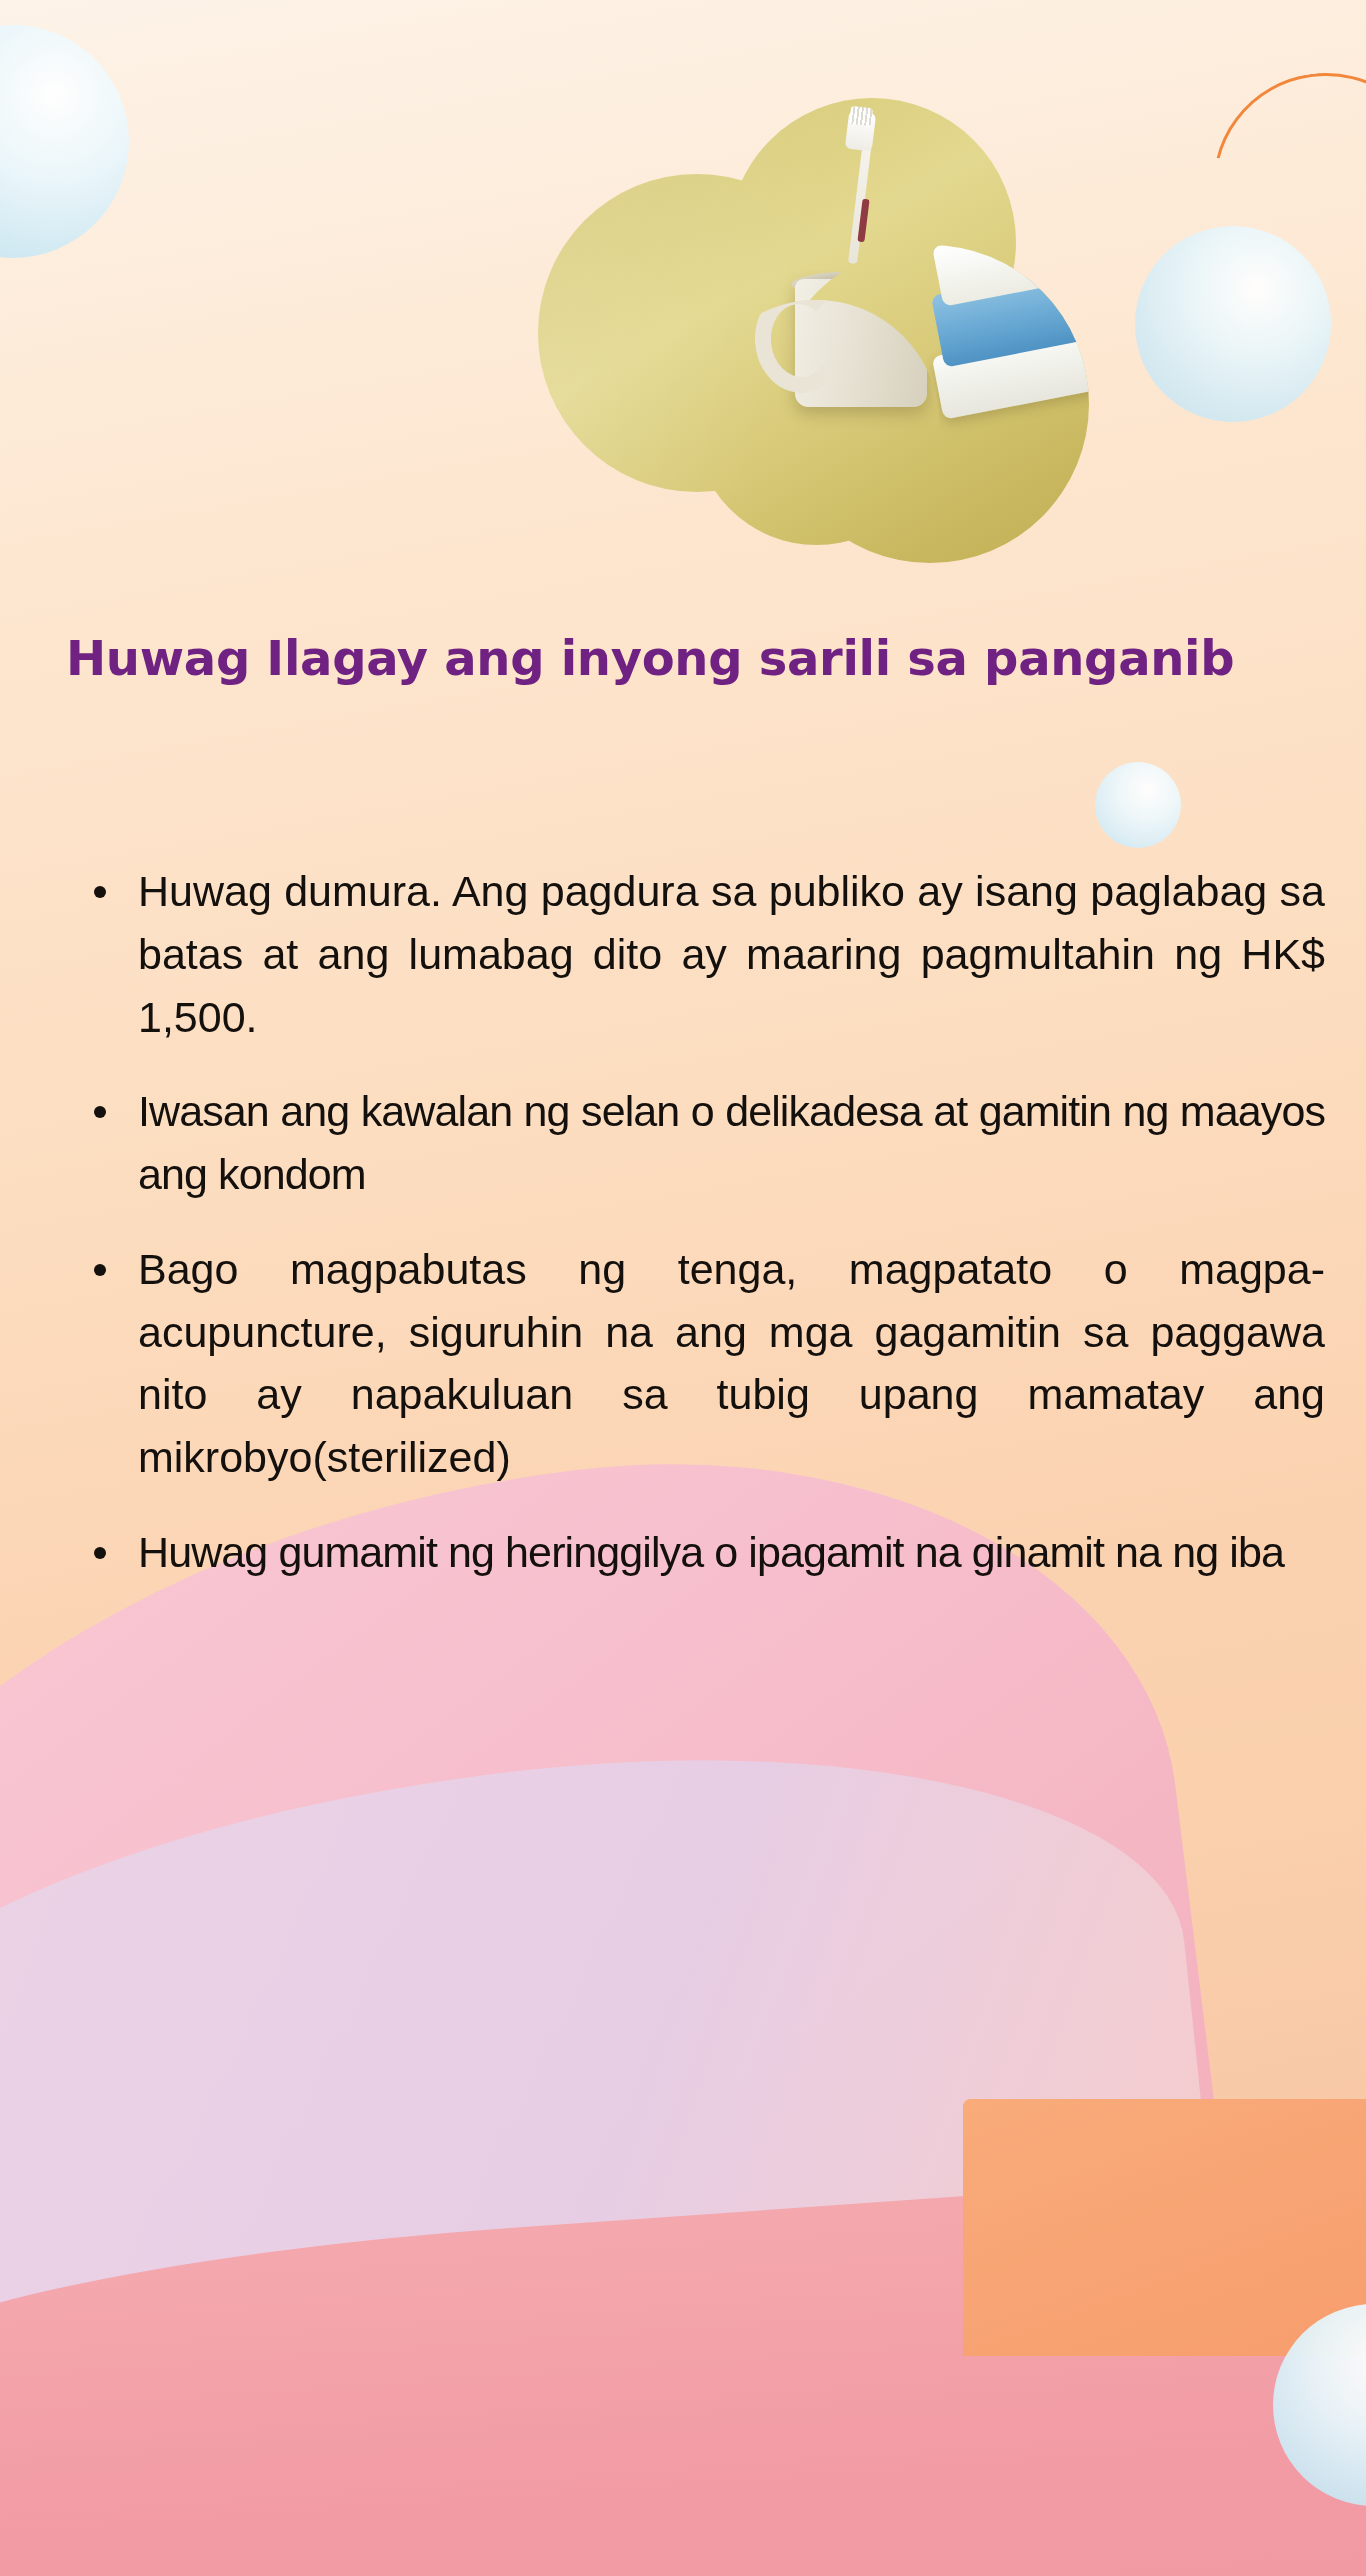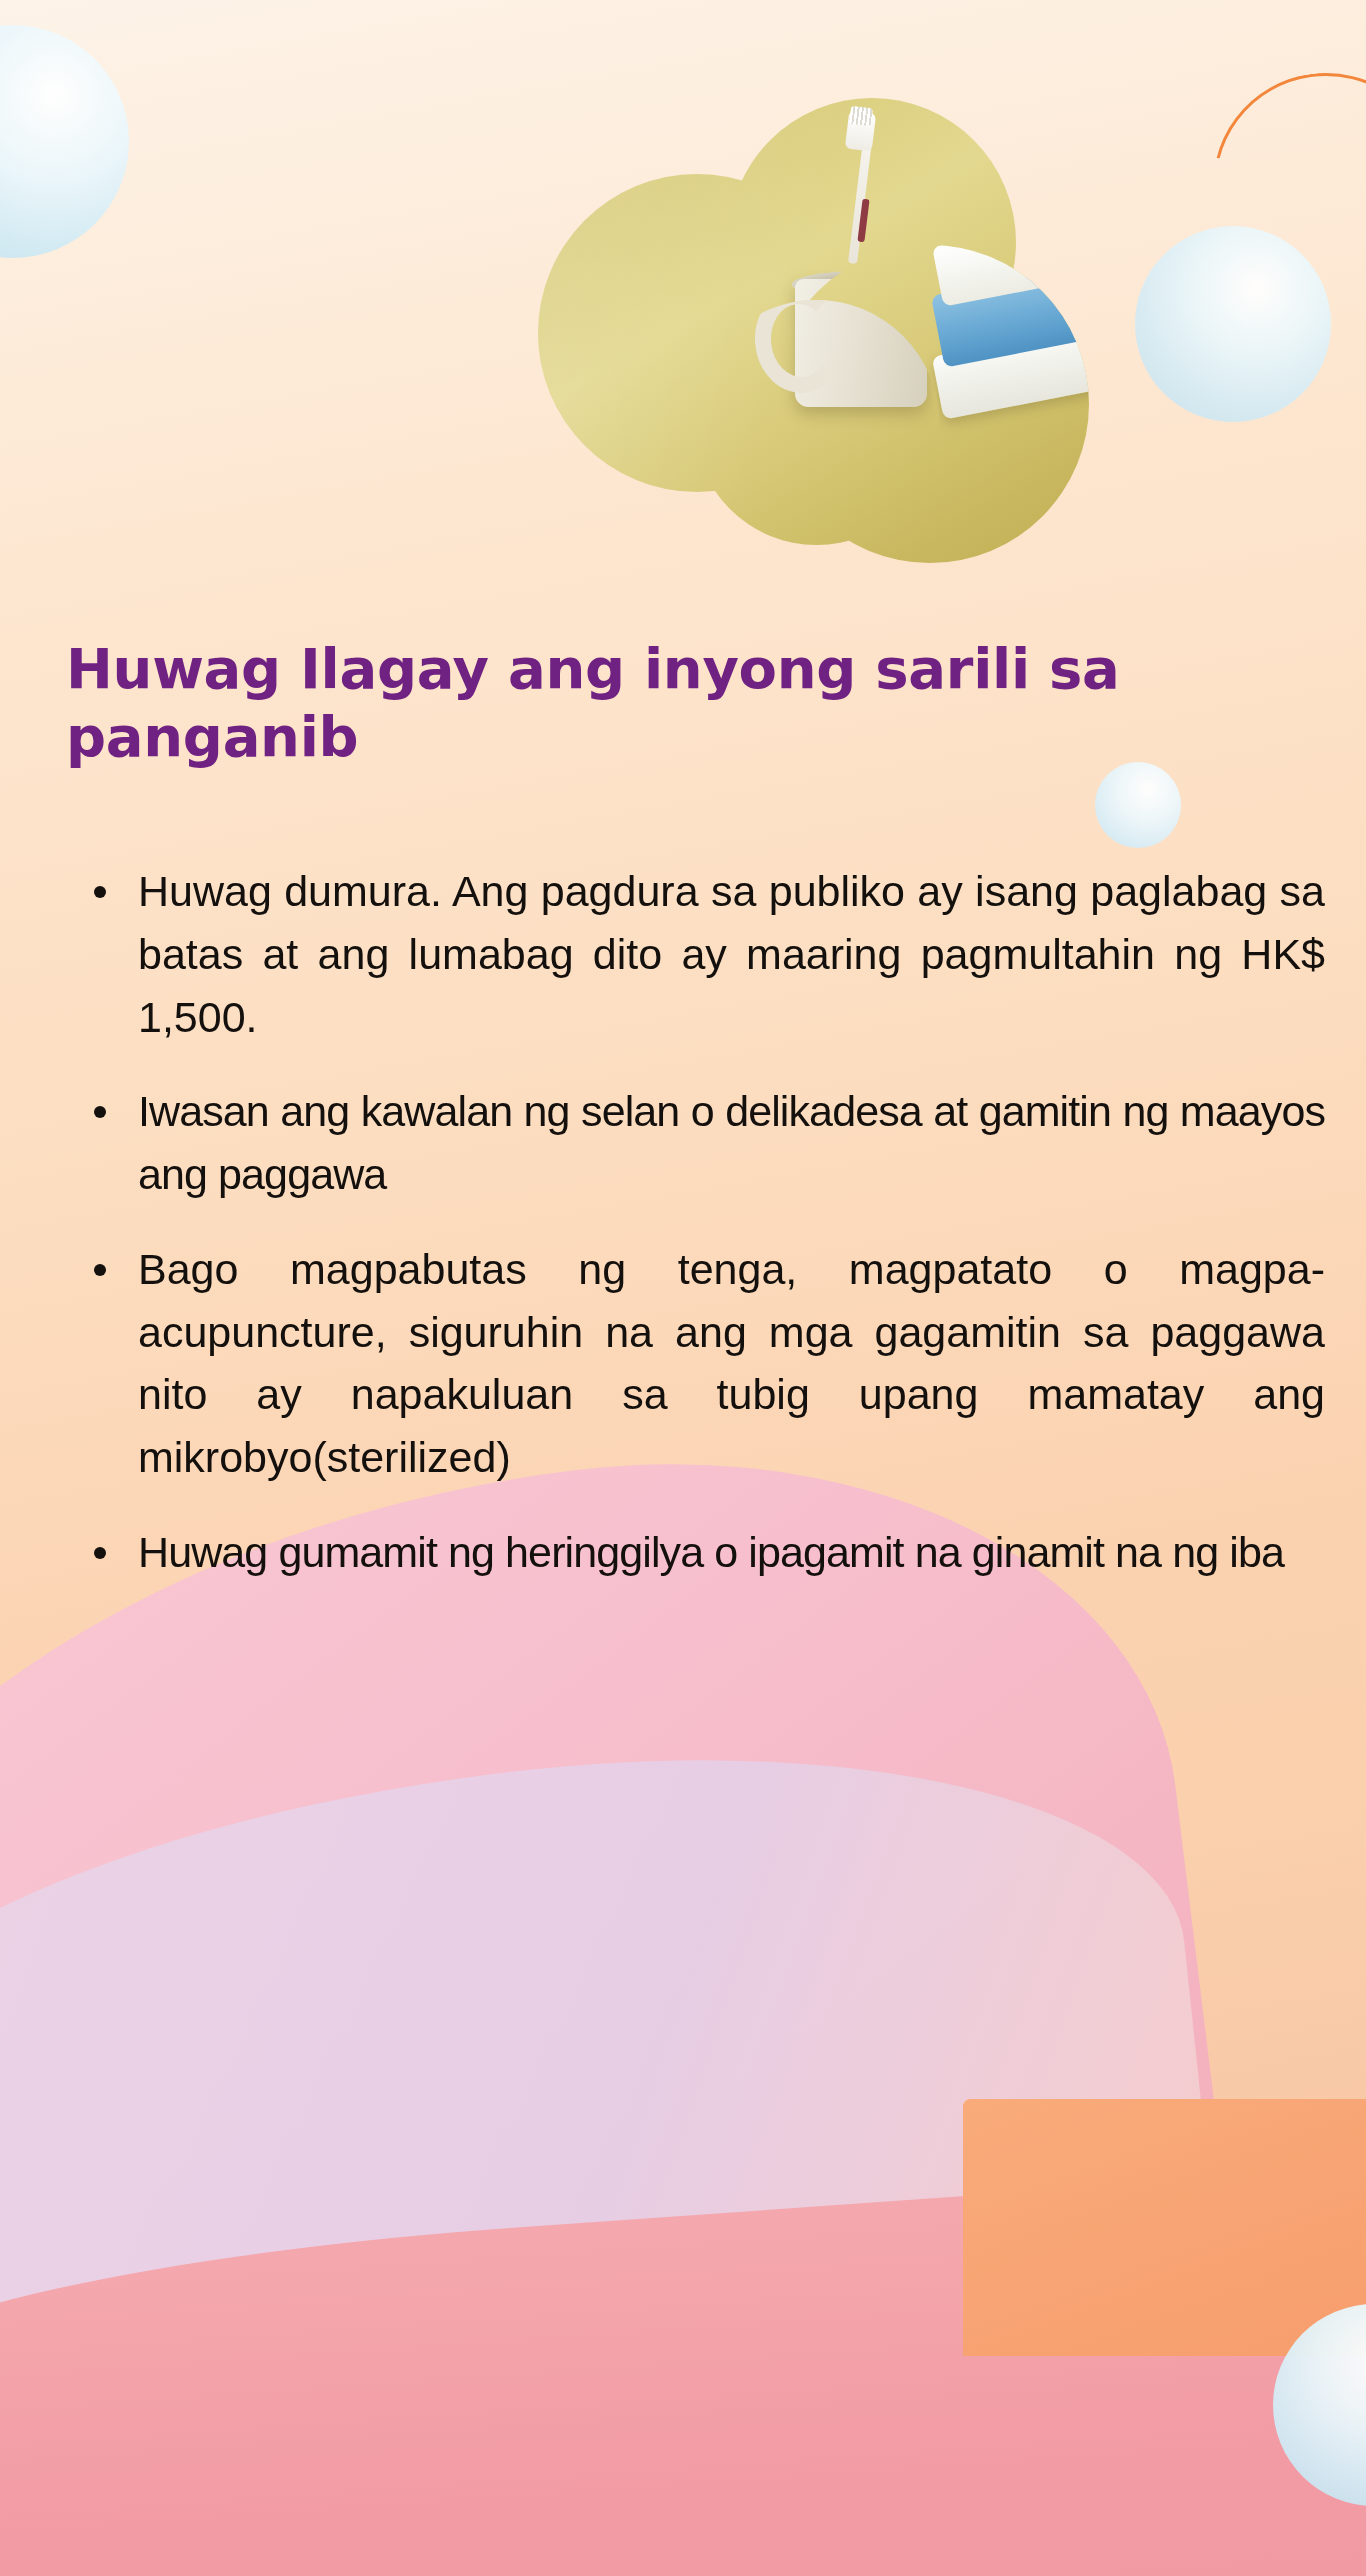--- a/index.html
+++ b/index.html
@@ -274,21 +274,21 @@
     width: 1366px;
   }
   .headline {
     position: absolute;
     left: 66px;
     top: 597px;
     width: 1242px;
     color: #702283;
     font-family: "DejaVu Sans", sans-serif;
     font-weight: bold;
-    font-size: 56px;
+    font-size: 48px;
     line-height: 1.23;
     letter-spacing: -0.3px;
   }
   .bullets {
     position: absolute;
     left: 61px;
     top: 844px;
     width: 1248px;
   }
   .bullet {
@@ -363,20 +363,20 @@
       <div class="mug-body" style="left:101px; top:-43px;"></div>
       <div class="mug-handle" style="left:61px; top:-12.2px;"></div>
     </div>
   </div>
 
   <div class="content">
     <h1 class="headline">Huwag Ilagay ang inyong sarili sa panganib</h1>
 
     <ul class="bullets" style="list-style:none;margin:16px;padding:0;">
       <li class="bullet">Huwag dumura. Ang pagdura sa publiko ay isang paglabag sa batas at ang lumabag dito ay maaring pagmultahin ng HK$ 1,500.</li>
-      <li class="bullet tight">Iwasan ang kawalan ng selan o delikadesa at gamitin ng maayos ang paggawa</li>
+      <li class="bullet tight">Iwasan ang kawalan ng selan o delikadesa at gamitin ng maayos ang kondom</li>
       <li class="bullet">Bago magpabutas ng tenga, magpatato o magpa-acupuncture, siguruhin na ang mga gagamitin sa paggawa nito ay napakuluan sa tubig upang mamatay ang mikrobyo(sterilized)</li>
       <li class="bullet tight">Huwag gumamit ng heringgilya o ipagamit na ginamit na ng iba</li>
     </ul>
   </div>
 
 </div>
 
 
 </body></html>

